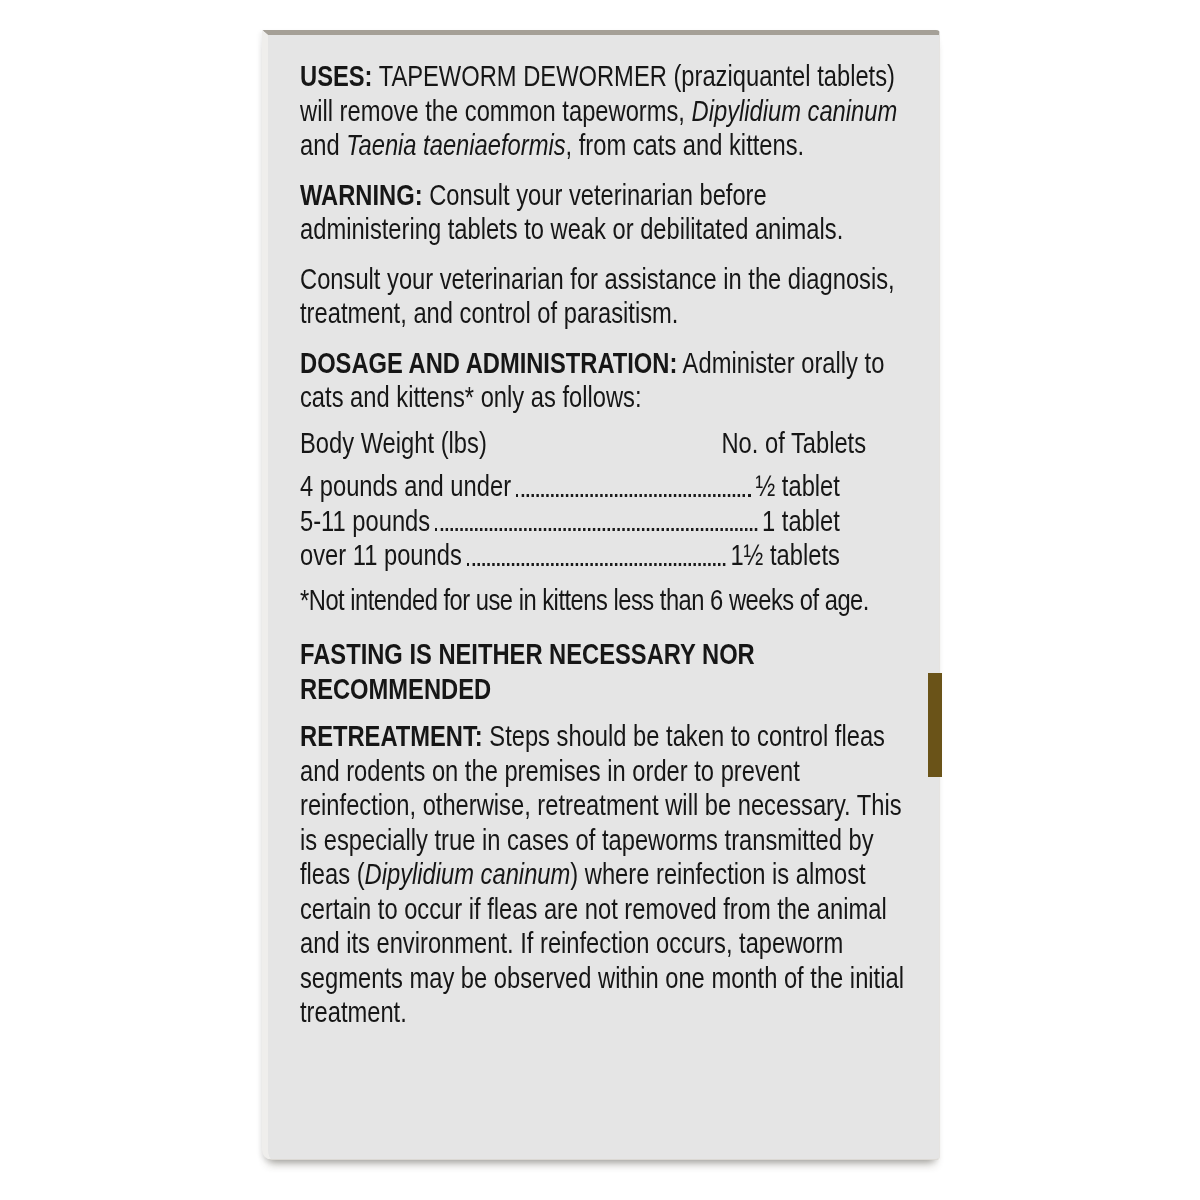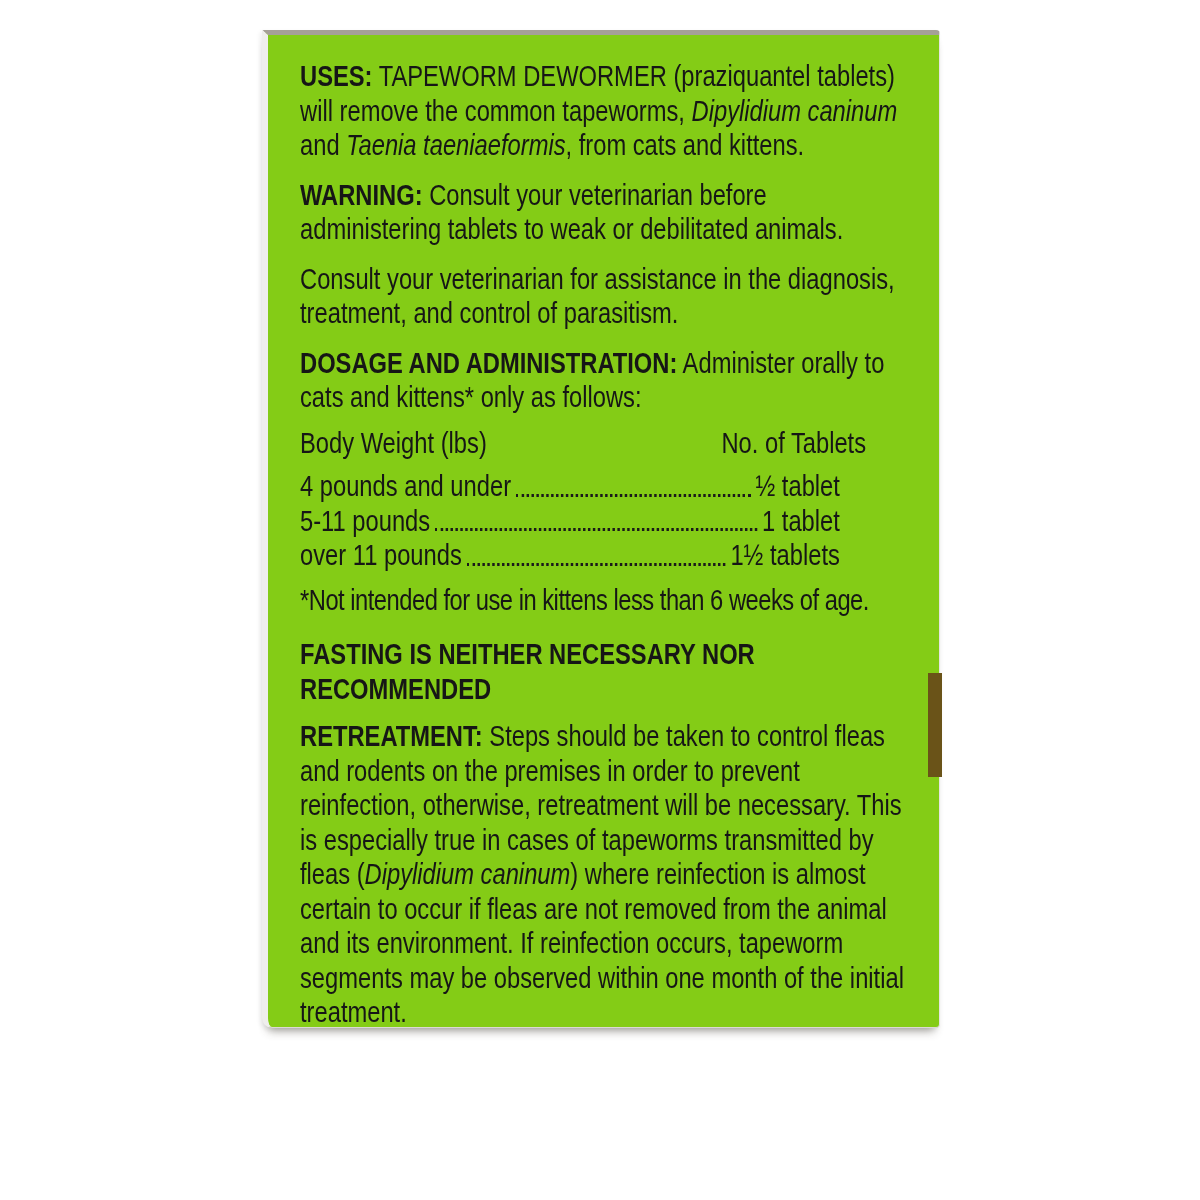--- a/index.html
+++ b/index.html
@@ -8,23 +8,23 @@
     width: 1200px;
     height: 1200px;
     background: #ffffff;
     font-family: "Liberation Sans", "DejaVu Sans", sans-serif;
   }
   .panel {
     position: absolute;
     left: 262px;
     top: 30px;
     width: 678px;
-    height: 998px;
+    height: 1130px;
     box-sizing: border-box;
-    background: #84cc16;
+    background: #e5e5e5;
     border-top: 5px solid #a5a097;
     border-left: 6px solid #efeeec;
     border-right: 1px solid #e6e4e1;
     border-bottom: 1px solid #dcd9d4;
     border-radius: 2px 4px 4px 10px;
     box-shadow: 0 9px 10px -6px rgba(60,55,45,0.45), -2px 2px 5px rgba(0,0,0,0.07);
   }
   .text-block {
     position: absolute;
     left: 32px;

